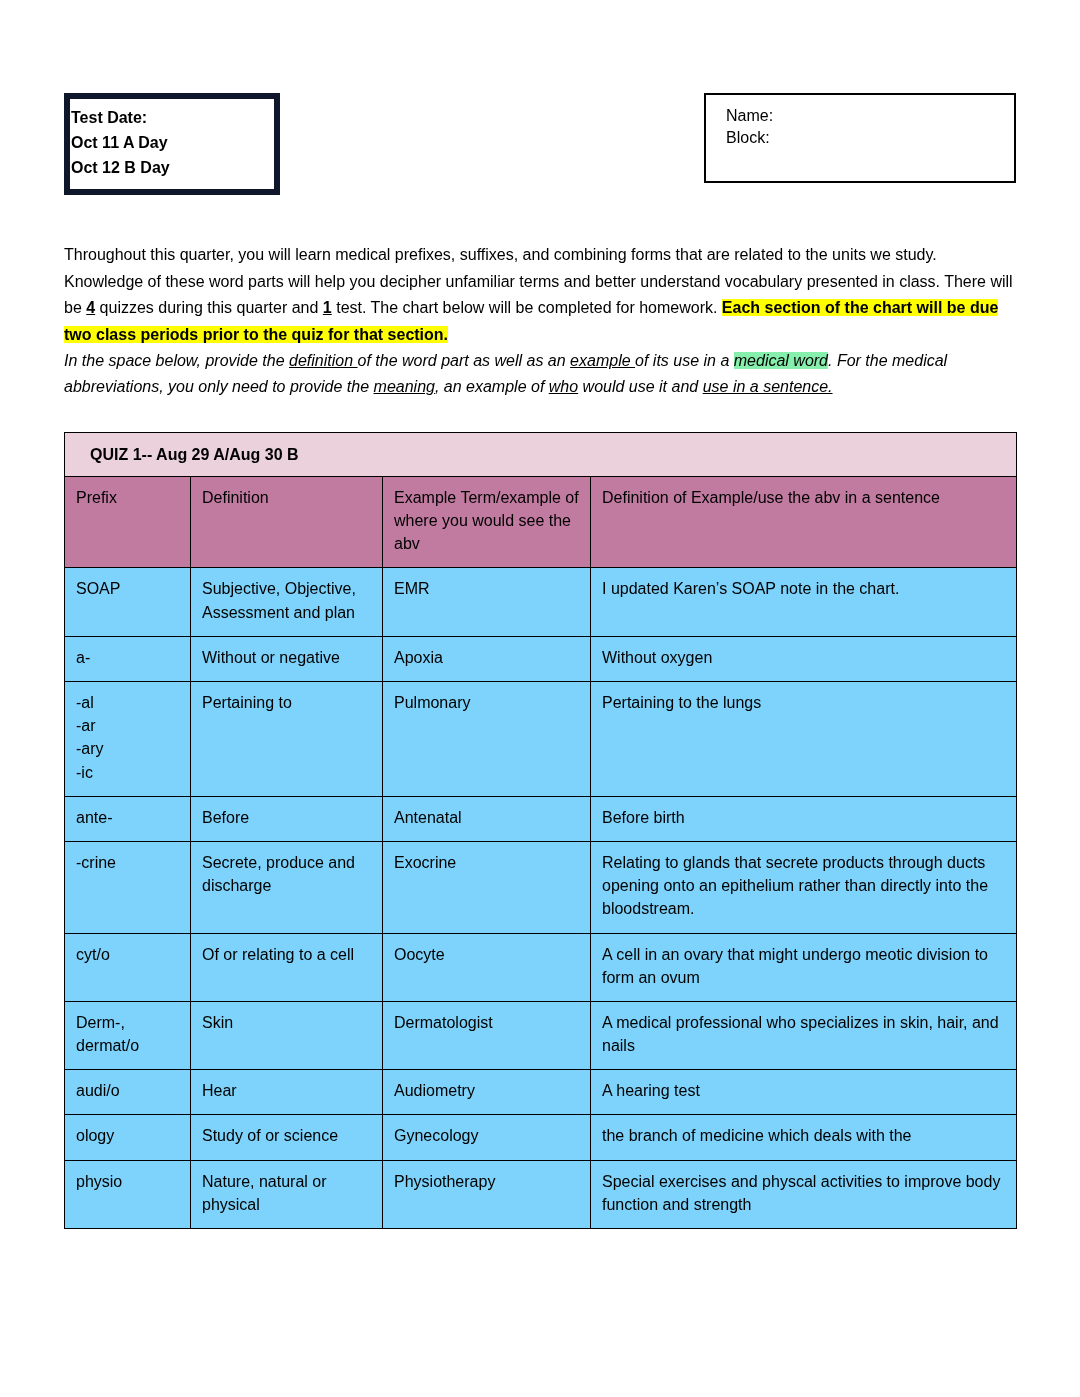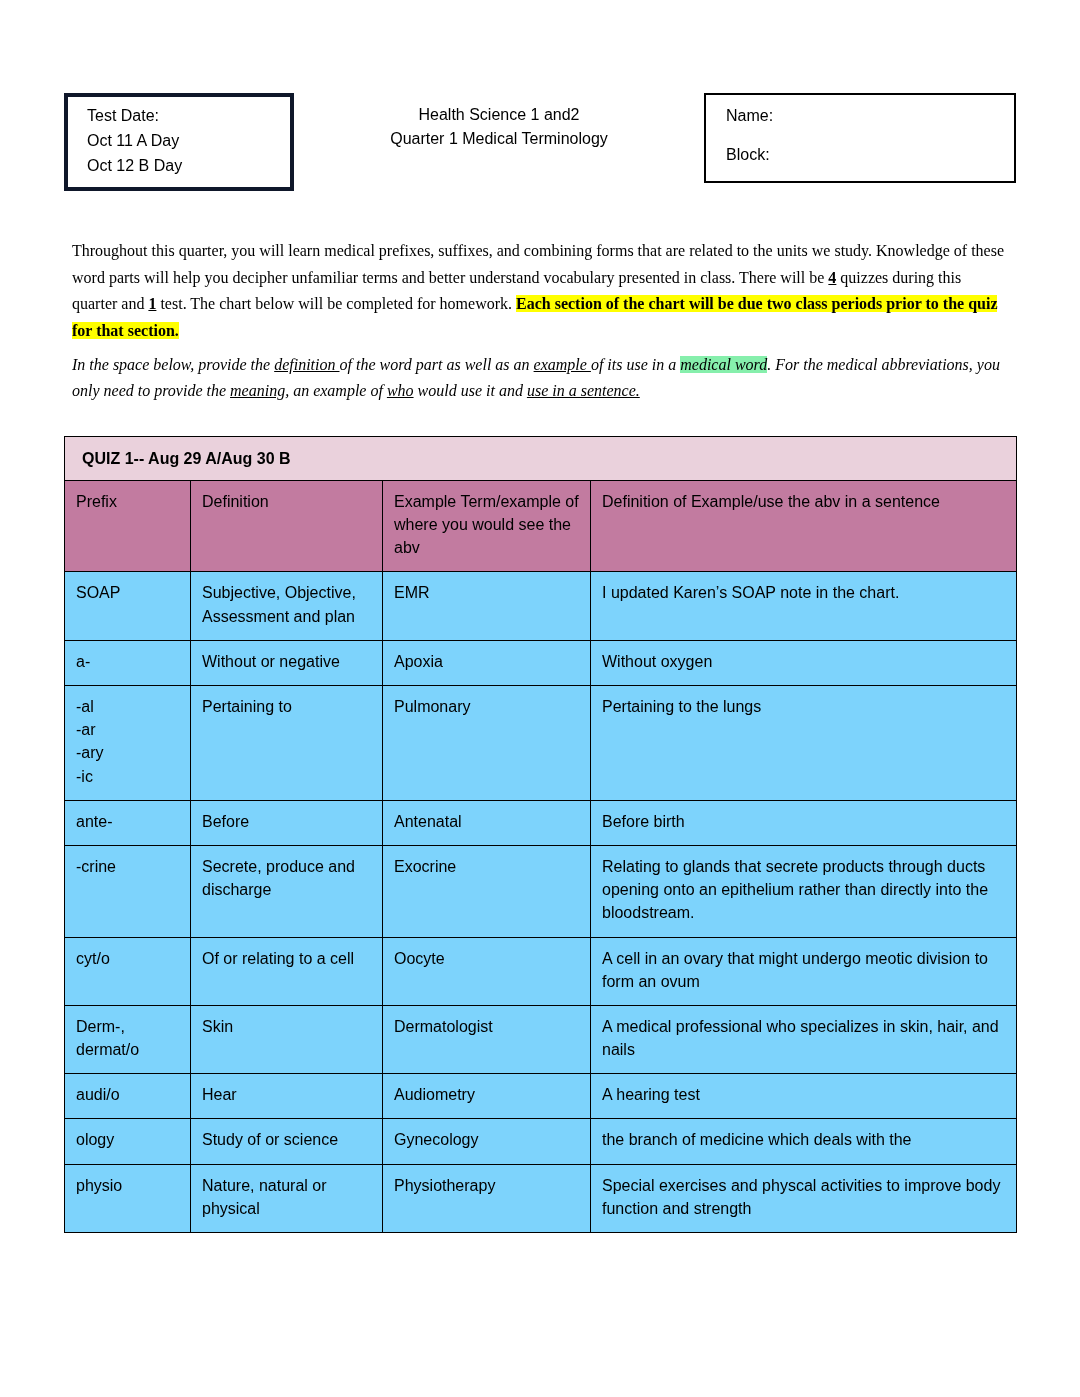--- a/index.html
+++ b/index.html
@@ -13,47 +13,47 @@
   }
   .page { padding: 93px 64px 0 64px; }
 
   
   .header {
     display: flex;
     align-items: flex-start;
     justify-content: space-between;
   }
   .test-date-box {
-    border: 4px solid #0f172a;
-    padding: 7px 13px 9px 19px;
-    font-weight: normal;
+    border: 6px solid #0f172a;
+    padding: 7px 13px 9px 1px;
+    font-weight: bold;
     line-height: 1.55;
     width: 190px;
   }
   .course-title {
     text-align: center;
     line-height: 1.5;
     padding-top: 10px;
     flex: 1;
   }
   .name-box {
     border: 2px solid #000000;
     width: 268px;
     height: 66px;
     padding: 10px 20px;
     line-height: 1.4;
   }
-  .name-box .block-label { margin-top: 17px; }
+  .name-box .block-label { margin-top: 0; }
 
   
   .intro {
     margin-top: 47px;
     line-height: 1.65;
   }
-  .intro p { margin: 8px; font-family: Liberation Serif, serif; }
+  .intro p { margin: 0; }
   .i  { font-style: italic; }
   .bhl { font-weight: bold; background: #ffff00; }
   .bu { font-weight: bold; text-decoration: underline; }
   .iu { font-style: italic; text-decoration: underline; }
   .ihl { font-style: italic; background: #86efac; }
 
   
   table.quiz {
     border-collapse: collapse;
     width: 952px;
@@ -64,39 +64,35 @@
     border: 1px solid #000000;
     padding: 9px 11px 12px 11px;
     vertical-align: top;
     line-height: 1.45;
     white-space: pre-line;
     word-wrap: break-word;
   }
   tr.title-row td {
     background: #ead1dc;
     font-weight: bold;
-    padding: 10px 17px;
+    padding: 10px 25px;
   }
   tr.header-row td { background: #c27ba0; margin-left: 12px; }
   tr.data-row td { background: #7dd3fc; }
 </style>
 </head>
 <body>
 
 <div class="page">
 
   <div class="header">
     <div class="test-date-box">
       <div>Test Date:</div>
       <div>Oct 11 A Day</div>
       <div>Oct 12 B Day</div>
-    </div>
-    <div class="course-title">
-      <div>Health Science 1 and2</div>
-      <div>Quarter 1 Medical Terminology</div>
     </div>
     <div class="name-box">
       <div>Name:</div>
       <div class="block-label">Block:</div>
     </div>
   </div>
 
   <div class="intro">
     <p><span>Throughout this quarter, you will learn medical prefixes, suffixes, and combining forms that are related to the units we study.  Knowledge of these word parts will help you decipher unfamiliar terms and better understand vocabulary presented in class.  There will be </span><span class="bu">4</span><span> quizzes during this quarter and </span><span class="bu">1</span><span> test.  The chart below will be completed for homework. </span><span class="bhl">Each section of the chart will be due two class periods prior to the quiz for that section.</span></p>
     <p><span class="i">In the space below, provide the </span><span class="iu">definition </span><span class="i">of the word part as well as an </span><span class="iu">example </span><span class="i">of its use in a </span><span class="ihl">medical word</span><span class="i">. </span><span class="i">For the medical abbreviations, you only need to provide the </span><span class="iu">meaning</span><span class="i">, an example of </span><span class="iu">who</span><span class="i"> would use it and  </span><span class="iu">use in a sentence.</span></p>

